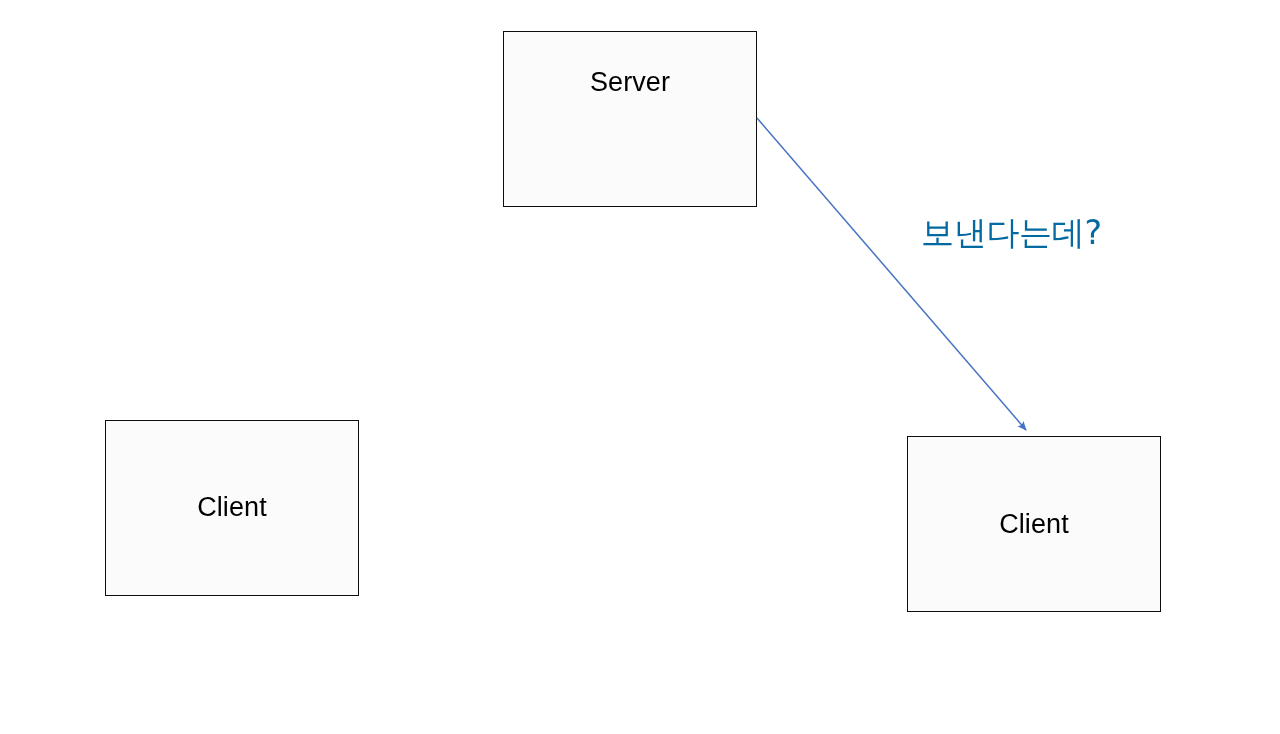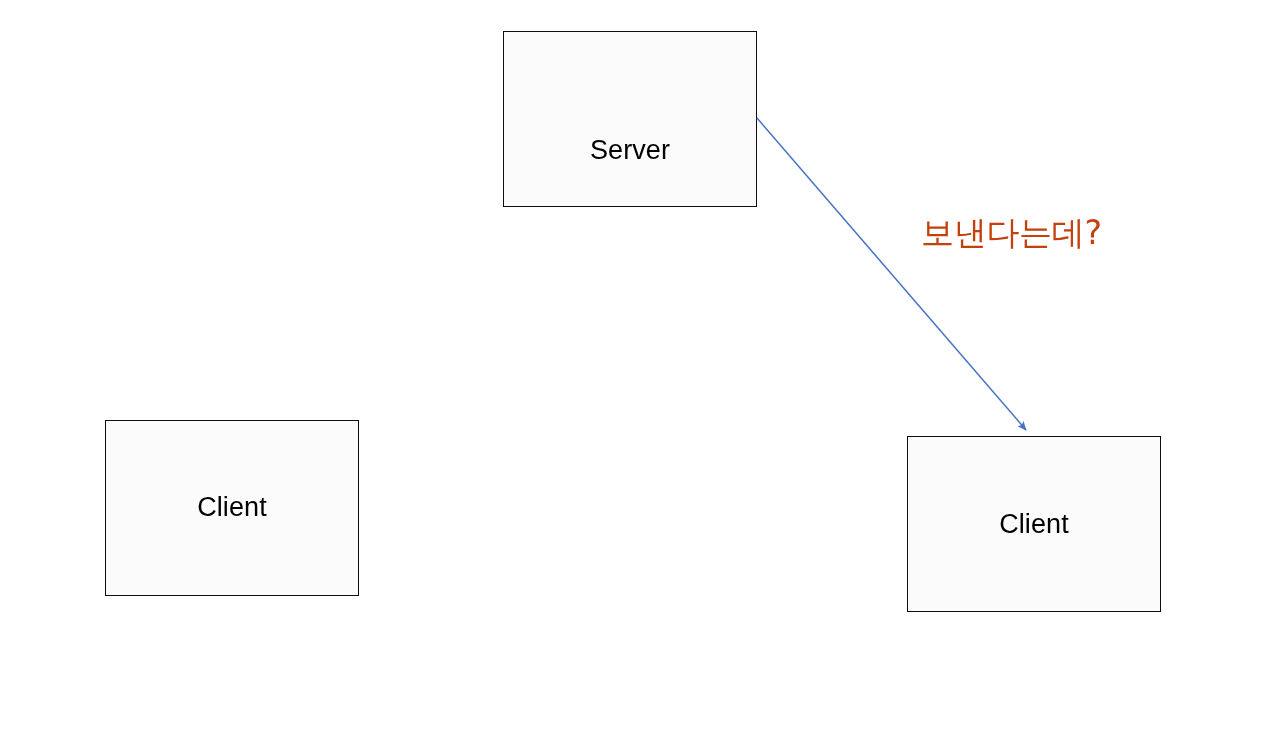--- a/index.html
+++ b/index.html
@@ -39,21 +39,21 @@
   
   #node-server {
     left: 503px;
     top: 31px;
     width: 254px;
     height: 176px;
     align-items: flex-start;
     justify-content: center;
   }
   #node-server .node-label {
-    margin-top: 104px;
+    margin-top: 36px;
   }
   
   #node-client-left {
     left: 105px;
     top: 420px;
     width: 254px;
     height: 176px;
     align-items: flex-start;
     justify-content: center;
   }
@@ -82,21 +82,21 @@
     pointer-events: none;
   }
   
   #annotation-sent {
     position: absolute;
     left: 921px;
     top: 213px;
     font-family: "DejaVu Sans", "Liberation Sans", sans-serif;
     font-size: 33px;
     line-height: 1.22;
-    color: #c2410c;
+    color: #0369a1;
     white-space: nowrap;
     letter-spacing: -0.3px;
   }
 </style>
 </head>
 <body>
 
 <div id="canvas">
 
   <div class="node" id="node-server">

